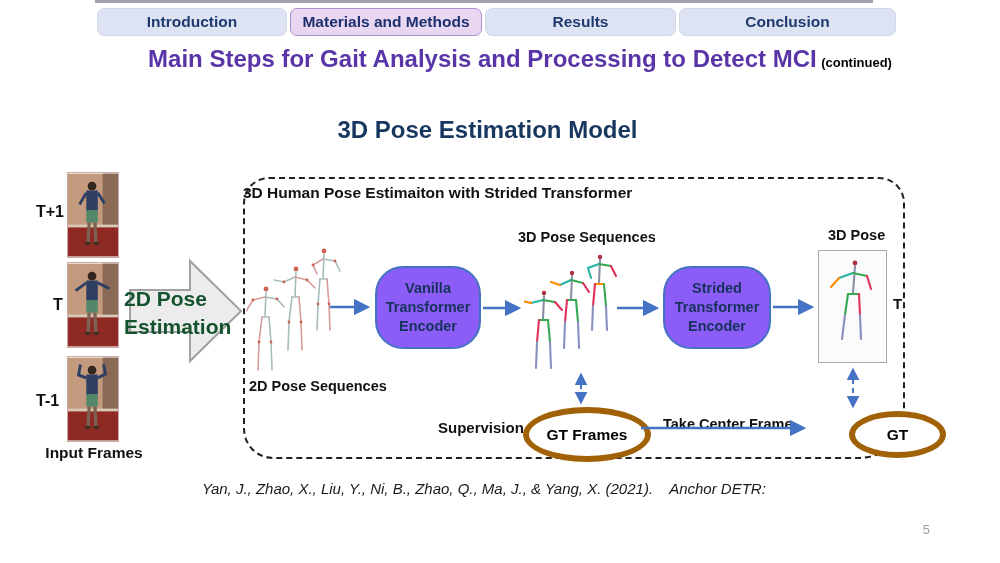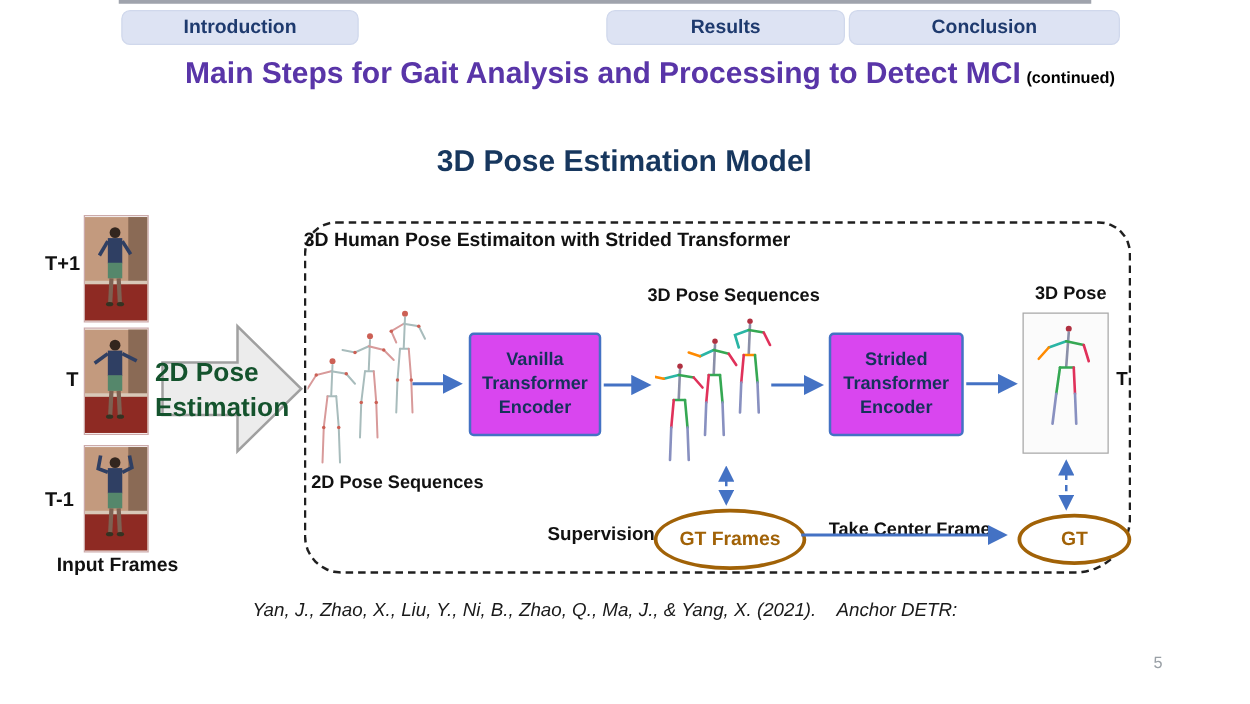--- a/index.html
+++ b/index.html
@@ -13,45 +13,45 @@
   
   .tab{top:8px;height:28px;width:190px;border-radius:7px;display:flex;align-items:center;
        justify-content:center;font-weight:bold;font-size:15.5px;color:#1e3a6e;
        background:#dde3f3;border:1px solid #d0d8ec;box-sizing:border-box;cursor:pointer;}
   .tab.active{background:#e9d7f2;border:1.5px solid #a98fd0;color:#1e2f6e;}
 
   .main-title{left:0;top:45px;width:1040px;text-align:center;white-space:nowrap;}
   .main-title .t1{font-size:24px;font-weight:bold;color:#5935a8;}
   .main-title .t2{font-size:13px;font-weight:bold;color:#000000;}
 
-  .subtitle{left:0;top:116px;width:975px;text-align:center;font-size:24px;font-weight:bold;color:#17375e;padding-left:12px;}
+  .subtitle{left:0;top:116px;width:975px;text-align:center;font-size:24px;font-weight:bold;color:#17375e;}
 
   
   .frame-label{font-weight:bold;font-size:16px;color:#111;}
   .photo{width:52px;height:86px;border:1px solid #caa;box-sizing:border-box;}
   .input-caption{left:41px;top:444px;width:106px;text-align:center;font-weight:bold;font-size:15.5px;color:#111;}
 
   .arrow2d-label{left:124px;top:285px;width:92px;font-weight:bold;font-size:21px;color:#14532d;line-height:1.35;}
 
   
   .dashed-box{left:243px;top:177px;width:662px;height:282px;border:2px dashed #1f1f1f;
               border-radius:26px 26px 45px 30px;box-sizing:border-box;}
   .box-title{left:243px;top:184px;width:662px;text-align:left;font-weight:bold;font-size:15.5px;color:#111;}
 
   .seq-label{font-weight:bold;font-size:14.5px;color:#111;white-space:nowrap;}
 
-  .node{background:#d946ef;border:2.5px solid #4472c4;border-radius:4px;box-sizing:border-box;
+  .node{background:#8b5cf6;border:2.5px solid #4472c4;border-radius:28px;box-sizing:border-box;
         display:flex;align-items:center;justify-content:center;text-align:center;}
   .node-text{white-space:pre-line;font-weight:bold;font-size:14.5px;color:#15325a;line-height:1.32;}
 
   .pose-frame{left:818px;top:250px;width:69px;height:113px;background:#fbfbfb;border:1.5px solid #a8a8a8;
               box-sizing:border-box;display:flex;align-items:center;justify-content:center;}
 
-  .ellipse{background:#fff;border:3px solid #a16207;border-radius:50%;display:flex;
-           align-items:center;justify-content:center;font-weight:bold;color:#a16207;}
+  .ellipse{background:#fff;border:6px solid #a16207;border-radius:50%;display:flex;
+           align-items:center;justify-content:center;font-weight:bold;color:#000000;}
 
   .citation{left:202px;top:478px;width:620px;font-style:italic;font-size:15px;color:#1a1a1a;line-height:21px;}
   .citation div{white-space:pre-wrap;}
   .page-num{left:910px;top:522px;width:20px;text-align:right;color:#9aa0a6;font-size:13px;}
 
   .overlay{left:0;top:0;pointer-events:none;}
   .arr{stroke:#4472c4;stroke-width:2.5;fill:none;marker-end:url(#mB);}
   .arr2{stroke:#4472c4;stroke-width:2;fill:none;stroke-dasharray:5 4;
         marker-end:url(#mB);marker-start:url(#mB);}
 
@@ -70,20 +70,23 @@
 </style>
 </head>
 <body>
 
 <div class="canvas">
 
   <div class="abs top-edge"></div>
 
   <div class="abs tab" style="left:97px">
       <span>Introduction</span>
+    </div>
+  <div class="abs tab active" style="left:290px;width:192px">
+      <span>Materials and Methods</span>
     </div>
   <div class="abs tab" style="left:485px;width:191px">
       <span>Results</span>
     </div>
   <div class="abs tab" style="left:679px;width:217px">
       <span>Conclusion</span>
     </div>
 
   <div class="abs main-title">
     <span class="t1">Main Steps for Gait Analysis and Processing to Detect MCI</span>
@@ -269,21 +272,21 @@
         <polyline class="shin" points="35,58 36,82"></polyline>
     </svg>
   </div>
   <div class="abs seq-label" style="left:893px;top:295px;font-size:15px">T</div>
 
   <div class="abs seq-label" style="left:438px;top:419px;font-size:15px">Supervision</div>
   <div class="abs ellipse" style="left:523px;top:407px;width:116px;height:43px;font-size:15.5px">
     <span>GT Frames</span>
   </div>
   <div class="abs seq-label" style="left:663px;top:416px">Take Center Frame</div>
-  <div class="abs ellipse" style="left:814px;top:411px;width:85px;height:35px;font-size:15.5px">
+  <div class="abs ellipse" style="left:849px;top:411px;width:85px;height:35px;font-size:15.5px">
     <span>GT</span>
   </div>
 
   <svg class="abs overlay" width="1000" height="563">
     <defs>
       <marker id="mB" viewBox="0 0 10 10" refX="8" refY="5" markerWidth="6.5" markerHeight="6.5" orient="auto-start-reverse">
         <path d="M0,0 L10,5 L0,10 z" fill="#4472c4"></path>
       </marker>
     </defs>
     <line class="arr" x1="330" y1="307" x2="367" y2="307"></line>

